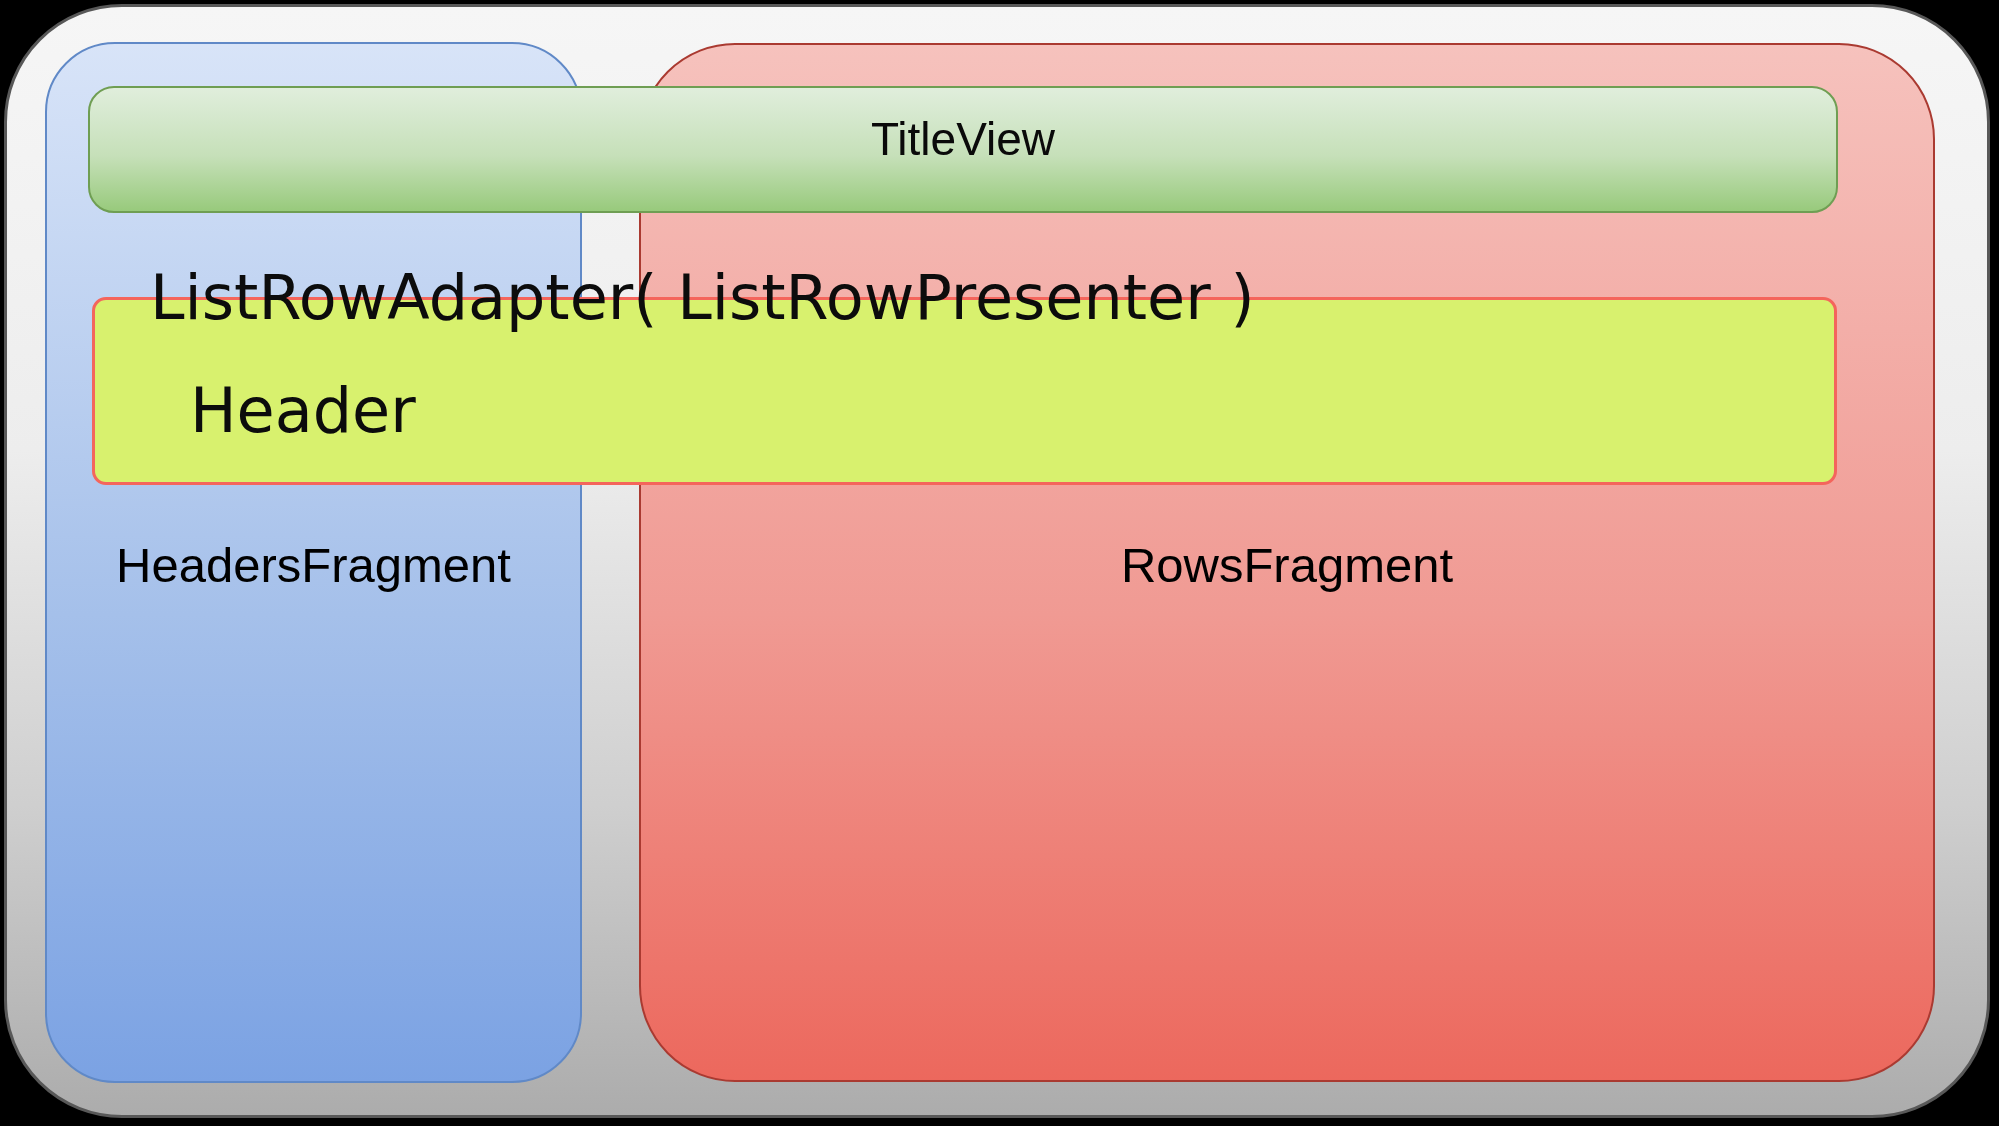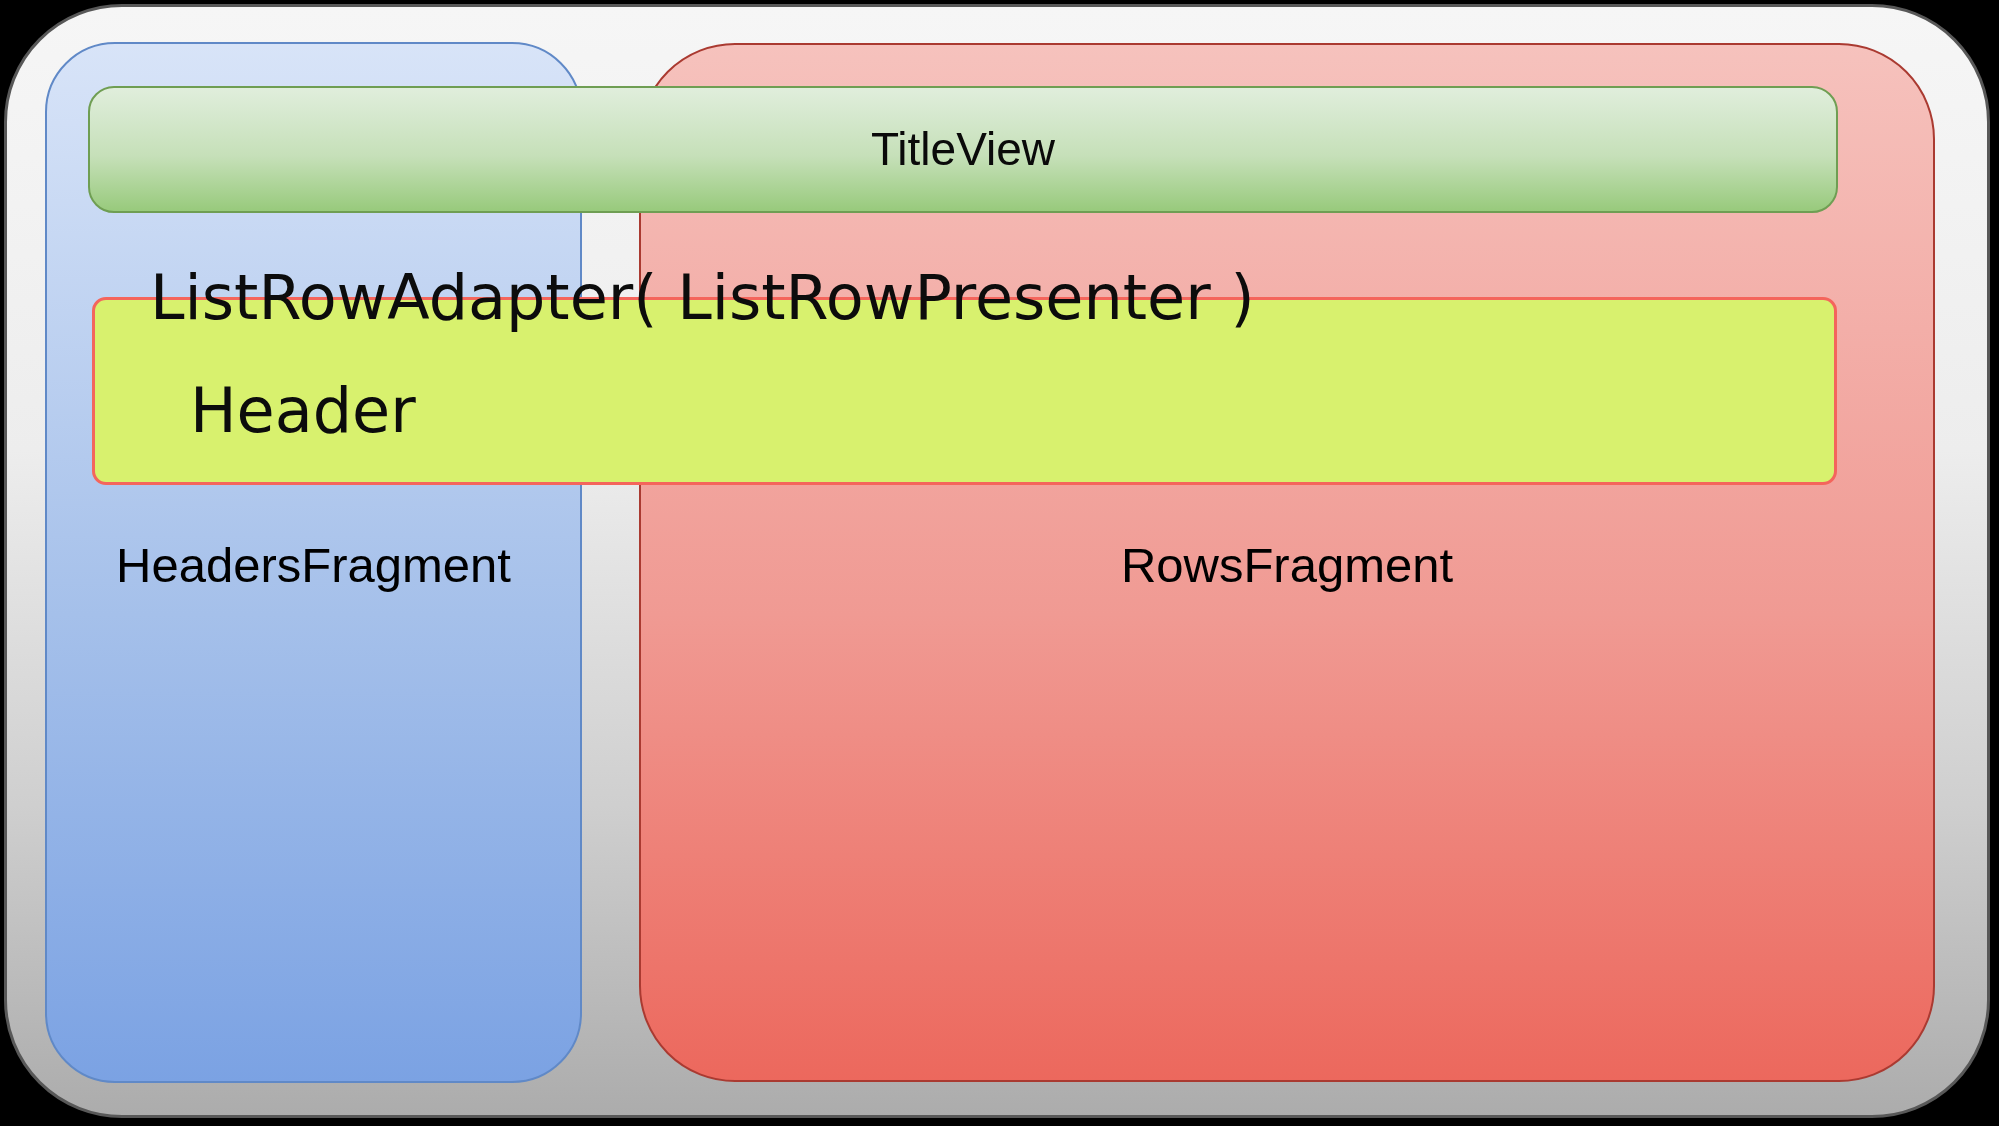--- a/index.html
+++ b/index.html
@@ -51,21 +51,21 @@
 
   
   .title-bar {
     position: absolute;
     left: 88px; top: 86px;
     width: 1750px; height: 127px;
     border-radius: 26px;
     border: 2px solid #6f9e53;
     background: linear-gradient(180deg, #e0eedc 0%, #c6e0b9 55%, #98ca7c 100%);
     text-align: center;
-    padding-top: 38px;
+    padding-top: 28px;
     font-size: 46px;
     line-height: 1;
     color: #0a0a0a;
   }
 
   
   .listrow-box {
     position: absolute;
     left: 92px; top: 297px;
     width: 1745px; height: 188px;

